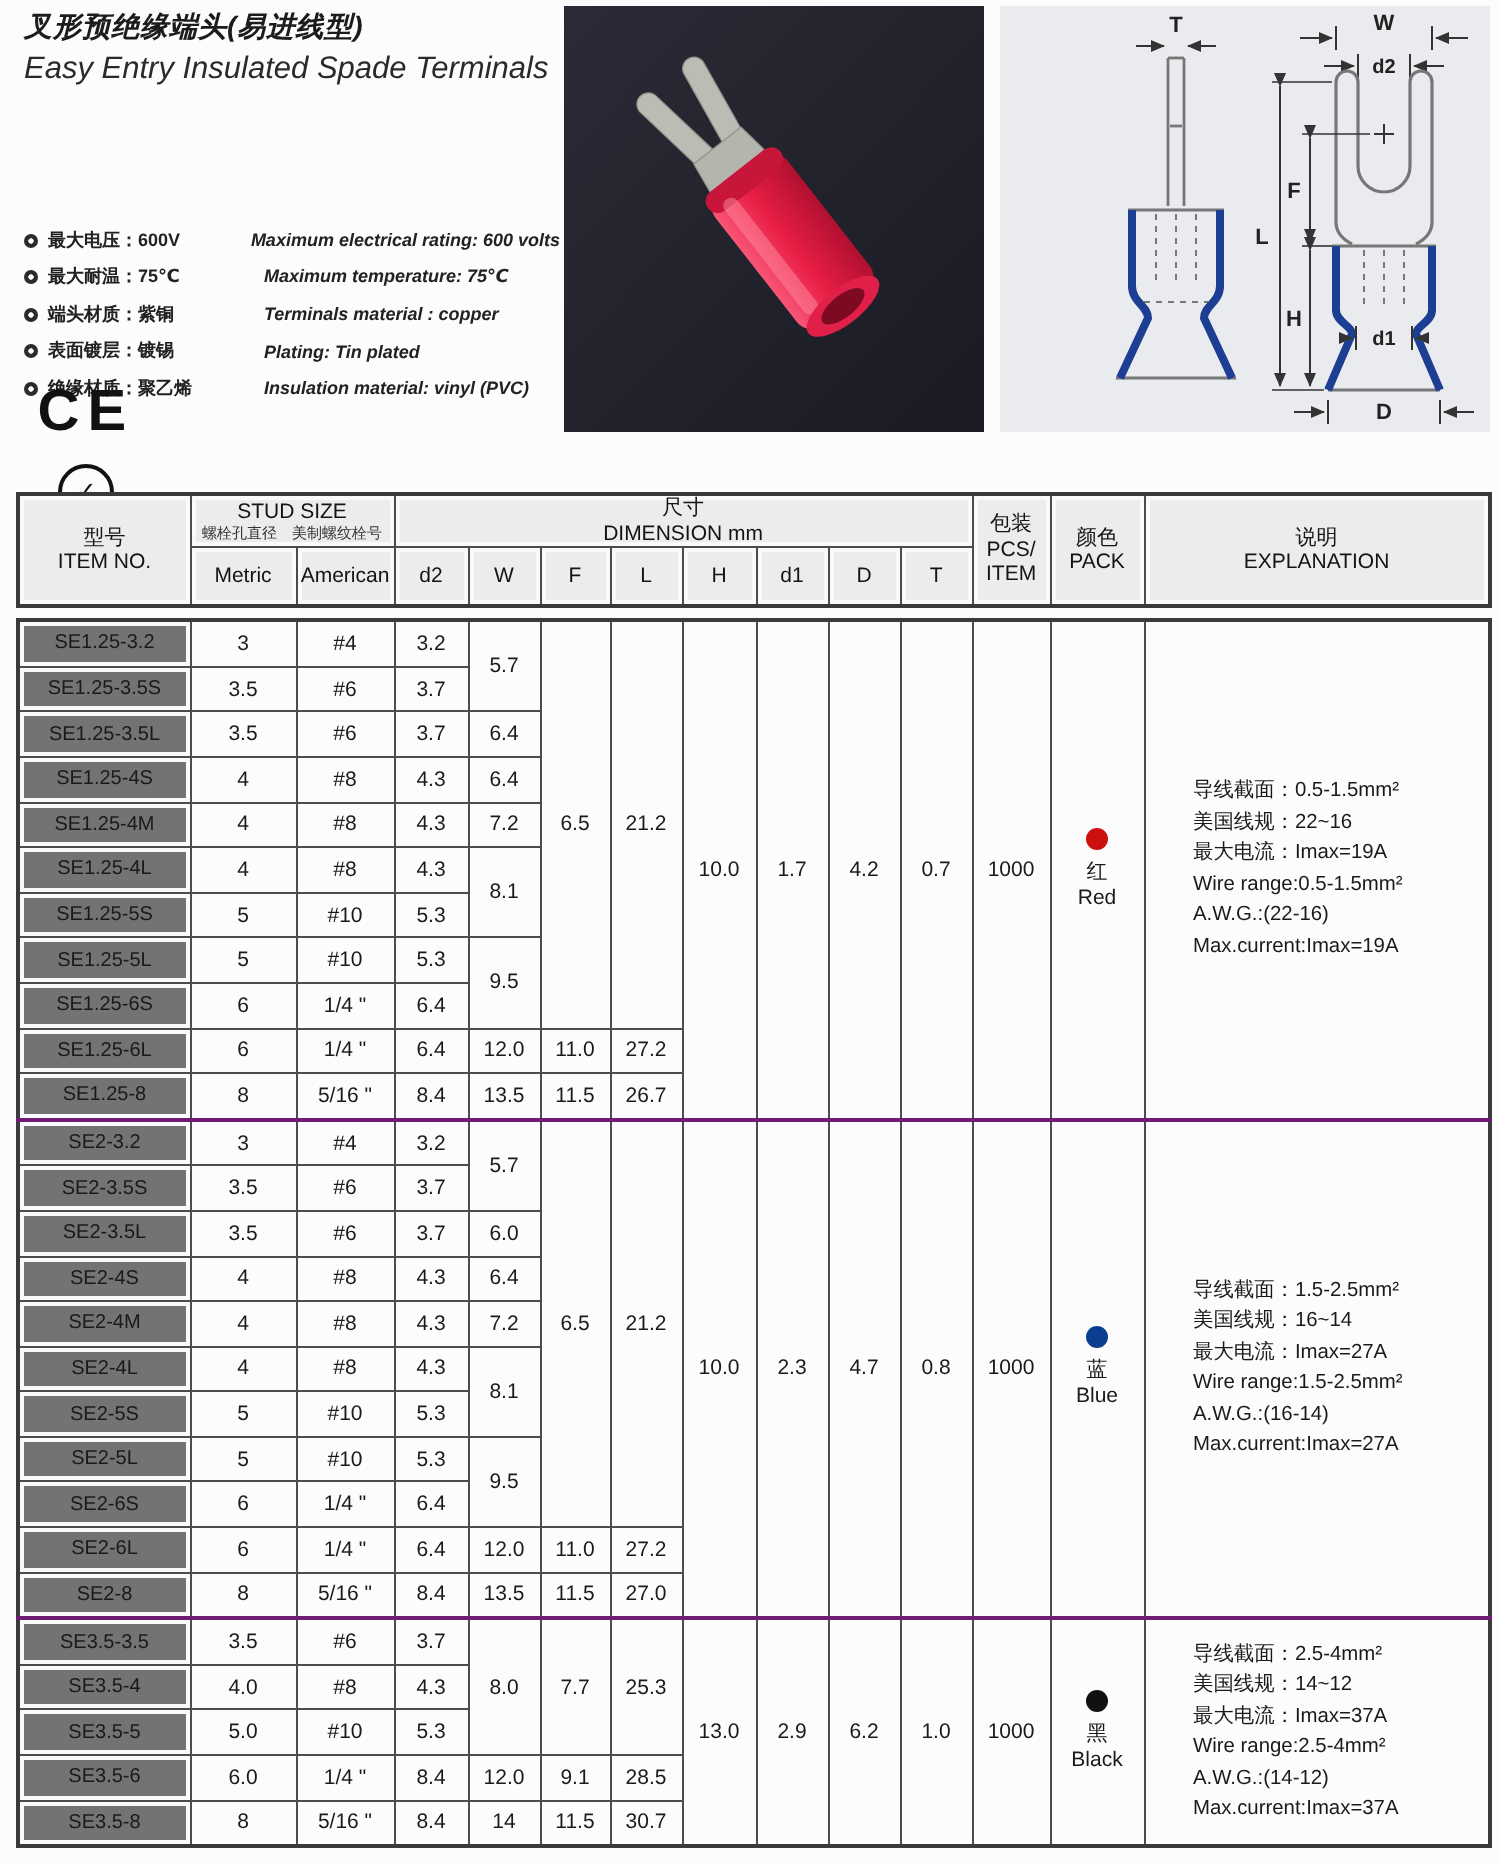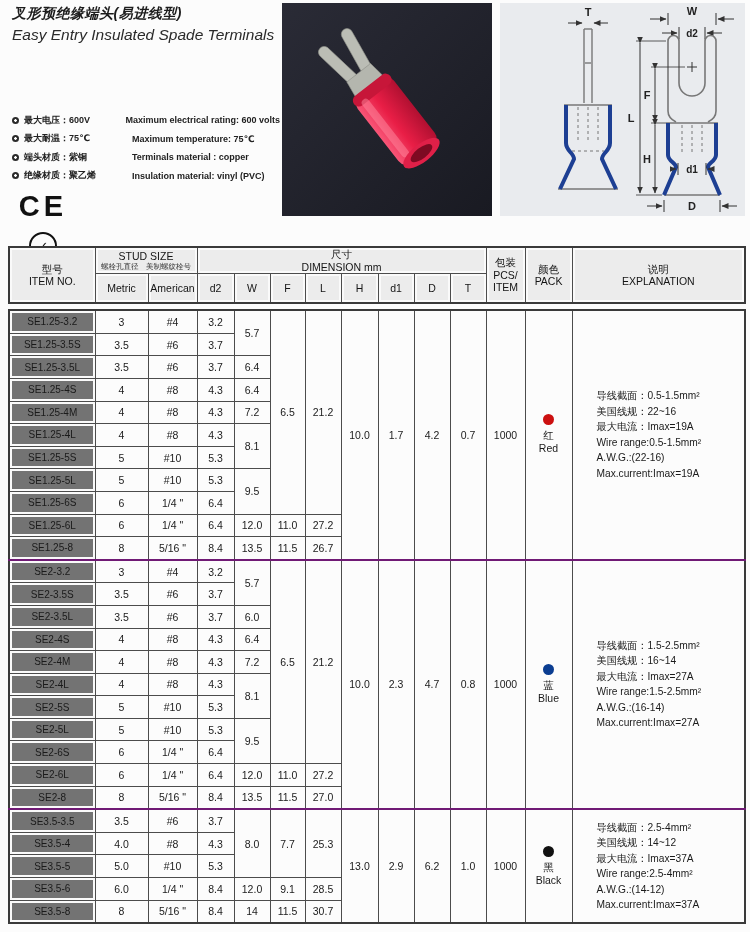--- a/index.html
+++ b/index.html
@@ -9,21 +9,21 @@
     font-family:"Liberation Sans","DejaVu Sans",sans-serif;
   }
   
   .top-left{position:absolute;left:12px;top:5px;width:268px;font-style:italic;}
   .title-zh{font-size:14px;font-weight:bold;letter-spacing:.5px;}
   .title-en{font-size:15.5px;color:#2a2a2a;margin-top:3px;}
   .spec-list{position:absolute;left:12px;top:111px;width:268px;}
   .spec-row{display:flex;align-items:center;height:18.5px;}
   .bullet{width:7px;height:7px;border-radius:50%;background:radial-gradient(circle at 50% 50%,#fff 0 1.2px,#2b2b2b 1.5px 100%);margin-right:5px;flex:0 0 auto;}
   .spec-zh{font-size:9px;font-weight:bold;width:108px;color:#222;}
-  .spec-en{font-size:9px;font-weight:bold;color:#222;white-space:nowrap;}
+  .spec-en{font-size:9px;font-weight:bold;color:#222;white-space:nowrap;font-style:italic;}
   .logo-row{position:absolute;left:12px;top:190px;display:flex;align-items:center;gap:9px;flex-direction:column;}
   .ce-mark{font-size:29px;font-weight:bold;letter-spacing:4px;color:#111;}
   .rohs-circle{width:24px;height:24px;border:2.5px solid #111;border-radius:50%;display:flex;align-items:center;justify-content:center;font-size:13px;font-weight:bold;color:#111;}
   .rohs-text{font-size:22px;font-weight:bold;color:#111;letter-spacing:.5px;}
   .photo-box{position:absolute;left:282px;top:3px;width:210px;height:213px;}
   .diagram-box{position:absolute;left:500px;top:3px;width:245px;height:213px;background:#e9ebee;}
   
   .table-wrap{position:absolute;left:8px;top:246px;width:736px;}
   table{border-collapse:collapse;table-layout:fixed;width:736px;border:2px solid #3a3a3a;}
   th,td{border:1px solid #4c4c4c;text-align:center;vertical-align:middle;padding:0;}
@@ -55,20 +55,25 @@
   </div>
   <div class="spec-row">
     <span class="bullet"></span>
     <span class="spec-zh">最大耐温：75℃</span>
     <span class="spec-en">Maximum temperature: 75℃</span>
   </div>
   <div class="spec-row">
     <span class="bullet"></span>
     <span class="spec-zh">端头材质：紫铜</span>
     <span class="spec-en">Terminals material : copper</span>
+  </div>
+  <div class="spec-row">
+    <span class="bullet"></span>
+    <span class="spec-zh">表面镀层：镀锡</span>
+    <span class="spec-en">Plating: Tin plated</span>
   </div>
   <div class="spec-row">
     <span class="bullet"></span>
     <span class="spec-zh">绝缘材质：聚乙烯</span>
     <span class="spec-en">Insulation material: vinyl (PVC)</span>
   </div>
 </div>
 
 <div class="logo-row">
   <span class="ce-mark">CE</span>

